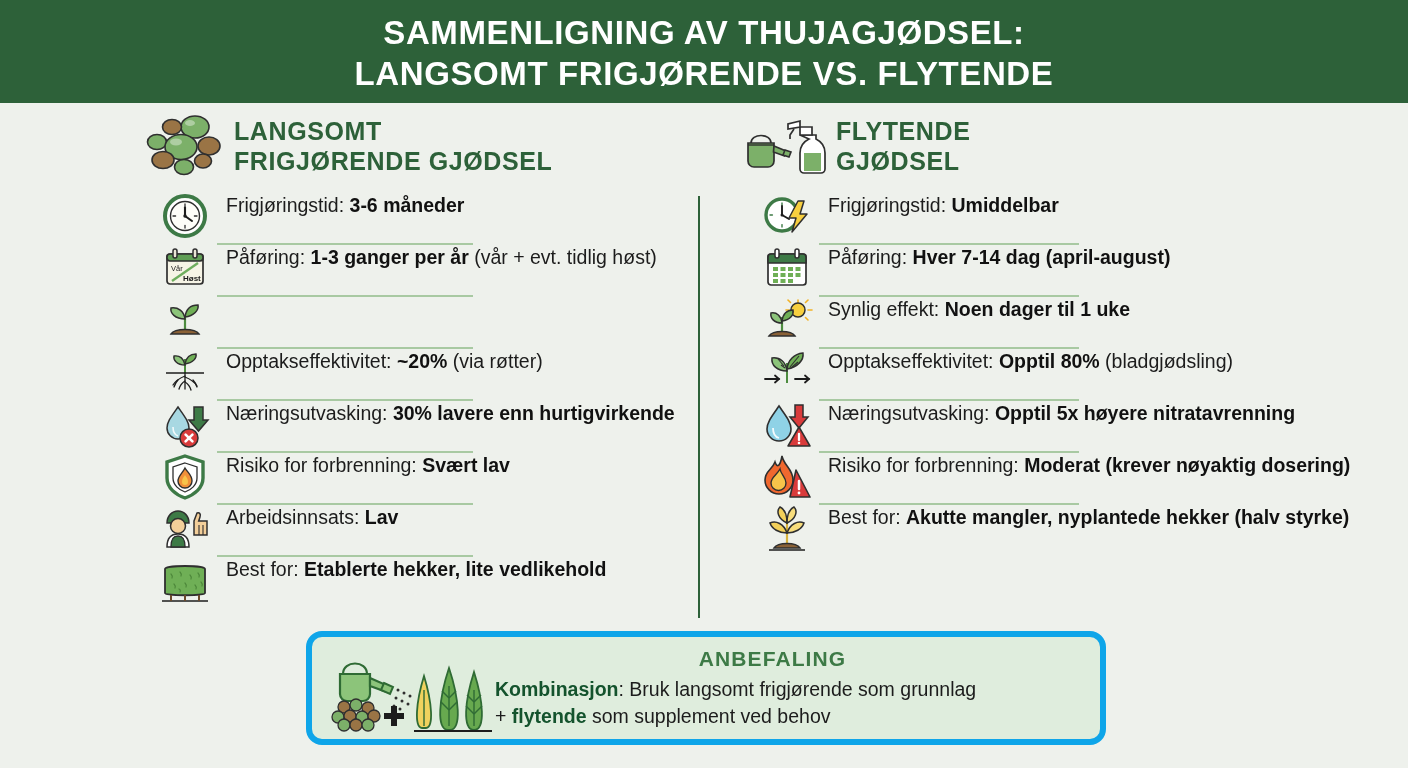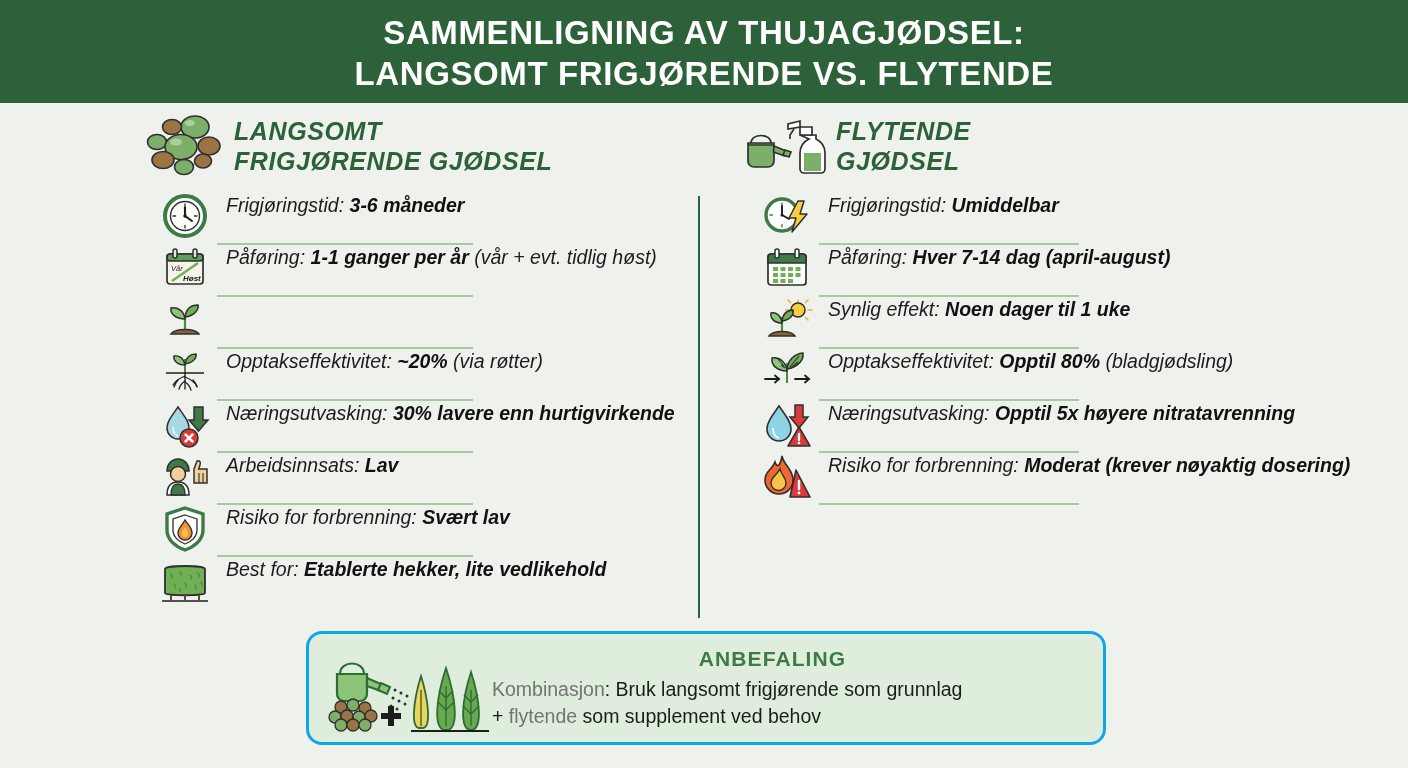--- a/index.html
+++ b/index.html
@@ -18,21 +18,21 @@
     background:#2d6139;
     display:flex;flex-direction:column;align-items:center;justify-content:center;
     box-sizing:border-box;padding-top:2px;
   }
   .header .line{
     color:#ffffff;font-weight:bold;font-size:33px;letter-spacing:0.6px;
     line-height:41px;text-align:center;white-space:nowrap;
   }
 
   
-  .col{position:absolute;top:113px;font-style:italic;}
+  .col{position:absolute;top:113px;}
   .col-left{left:146px;width:545px;}
   .col-right{left:748px;width:630px;}
 
   .col-head{display:flex;align-items:center;height:66px;margin-bottom:14px;}
   .col-head .headicon{width:78px;flex:0 0 78px;display:flex;align-items:center;justify-content:center;}
   .col-head .headtitle{
     color:#2d6139;font-weight:bold;font-size:25px;line-height:30px;
     letter-spacing:0.6px;margin-left:10px;
   }
 
@@ -52,31 +52,31 @@
 
   
   .vdivider{
     position:absolute;left:698px;top:196px;width:2px;height:422px;
     background:#2d6139;
   }
 
   
   .reco{
     position:absolute;left:306px;top:631px;width:800px;height:114px;
-    background:#dfeddd;border:3px solid #0ea5e9;border-radius:16px;
+    background:#dfeddd;border:6px solid #0ea5e9;border-radius:16px;
     box-sizing:border-box;display:flex;align-items:center;
   }
   .reco .recoicon{width:175px;flex:0 0 175px;display:flex;align-items:center;justify-content:center;margin-left:8px;}
   .reco .recobody{flex:1;padding-right:14px;}
   .reco .recotitle{
     color:#3d7a46;font-weight:bold;font-size:21px;letter-spacing:1.1px;
     text-align:center;margin-bottom:5px;padding-right:36px;
   }
   .reco .recoline{font-size:19.5px;color:#1c1c1c;line-height:27px;white-space:nowrap;}
-  .reco .recoline b{font-weight:normal;color:#737373;}
+  .reco .recoline b{font-weight:bold;color:#14532d;}
 
   svg{display:block;overflow:visible;}
 </style>
 </head>
 <body>
 
 <div class="page">
 
   <div class="header">
     <div class="line">SAMMENLIGNING AV THUJAGJØDSEL:</div>
@@ -139,21 +139,21 @@
           <svg width="46" height="46" viewBox="0 0 46 46">
             <rect x="5" y="9" width="36" height="30" rx="3" fill="#f6f4e6" stroke="#2f2f2f" stroke-width="1.7"></rect>
             <rect x="5" y="9" width="36" height="7" rx="3" fill="#5f9e55" stroke="#2f2f2f" stroke-width="1.7"></rect>
             <rect x="11" y="4" width="4" height="9" rx="2" fill="#e9e6d6" stroke="#2f2f2f" stroke-width="1.5"></rect>
             <rect x="31" y="4" width="4" height="9" rx="2" fill="#e9e6d6" stroke="#2f2f2f" stroke-width="1.5"></rect>
             <line x1="10" y1="36" x2="36" y2="18" stroke="#6fae5e" stroke-width="2.4"></line>
             <text x="9" y="26" font-family="'Liberation Sans',sans-serif" font-size="7.5" fill="#1c1c1c">Vår</text>
             <text x="21" y="36" font-family="'Liberation Sans',sans-serif" font-size="8" font-weight="bold" fill="#1c1c1c">Høst</text>
           </svg>
         </div>
-        <div class="txt"><span>Påføring: </span><b>1-1 ganger per år</b><span> (vår + evt. tidlig høst)</span></div>
+        <div class="txt"><span>Påføring: </span><b>1-3 ganger per år</b><span> (vår + evt. tidlig høst)</span></div>
         <div class="rule"></div>
       </div>
 
       <div class="row">
         <div class="ico">
           <svg width="46" height="46" viewBox="0 0 46 46">
             <path d="M23 36 V19" stroke="#4d8c3f" stroke-width="2.2" fill="none"></path>
             <path d="M23 22 C13 22 8 16 9 11 C16 10 22 14 23 22Z" fill="#8cc47a" stroke="#2f2f2f" stroke-width="1.5"></path>
             <path d="M23 20 C32 19 37 13 36 8 C29 8 24 12 23 20Z" fill="#6faf56" stroke="#2f2f2f" stroke-width="1.5"></path>
             <path d="M9 37 C13 31 33 31 37 37 Z" fill="#8a6136" stroke="#2f2f2f" stroke-width="1.5"></path>
@@ -196,44 +196,44 @@
               <line x1="31.4" y1="33.6" x2="24.6" y2="40.4"></line>
             </g>
           </svg>
         </div>
         <div class="txt"><span>Næringsutvasking: </span><b>30% lavere enn hurtigvirkende</b><span></span></div>
         <div class="rule"></div>
       </div>
 
       <div class="row">
         <div class="ico">
+          <svg width="44" height="48" viewBox="0 0 44 48">
+            <path d="M22 3 L40 9 V25 C40 35 31 42 22 45 C13 42 4 35 4 25 V9 Z" fill="#ffffff" stroke="#3d7a46" stroke-width="3.4"></path>
+            <path d="M22 10 L34 14 V25 C34 32 28 37 22 39 C16 37 10 32 10 25 V14 Z" fill="none" stroke="#2f2f2f" stroke-width="1.3"></path>
+            <path d="M22 15 C25 20 29 22 29 28 a7 7 0 0 1-14 0 C15 23 19 21 22 15Z" fill="#f0903a" stroke="#2f2f2f" stroke-width="1.4"></path>
+            <path d="M22 22 C24 25 25 26 25 29 a3 3 0 0 1-6 0 C19 26 20 25 22 22Z" fill="#f7c44a"></path>
+          </svg>
+        </div>
+        <div class="txt"><span>Risiko for forbrenning: </span><b>Svært lav</b><span></span></div>
+        <div class="rule"></div>
+      </div>
+
+      <div class="row">
+        <div class="ico">
           <svg width="48" height="46" viewBox="0 0 48 46">
             <path d="M6 18 C6 11 11 6 17 6 C23 6 28 11 28 18Z" fill="#3d7a46" stroke="#2f2f2f" stroke-width="1.5"></path>
             <circle cx="17" cy="21" r="7.5" fill="#f3cf9a" stroke="#2f2f2f" stroke-width="1.5"></circle>
             <path d="M6 42 C6 33 10 29 17 29 C24 29 28 33 28 42Z" fill="#ffffff" stroke="#2f2f2f" stroke-width="1.5"></path>
             <path d="M10 42 C10 34 12 31 17 31 C22 31 24 34 24 42Z" fill="#3d7a46" stroke="#2f2f2f" stroke-width="1.4"></path>
             <path d="M33 16 l3-8 c2.5-1 4 1 3 4 l-1.3 4 H46 v14 H33 Z" fill="#f3cf9a" stroke="#2f2f2f" stroke-width="1.5"></path>
             <line x1="38" y1="20" x2="38" y2="30" stroke="#2f2f2f" stroke-width="1.1"></line>
             <line x1="42" y1="20" x2="42" y2="30" stroke="#2f2f2f" stroke-width="1.1"></line>
           </svg>
         </div>
         <div class="txt"><span>Arbeidsinnsats: </span><b>Lav</b><span></span></div>
-        <div class="rule"></div>
-      </div>
-
-      <div class="row">
-        <div class="ico">
-          <svg width="44" height="48" viewBox="0 0 44 48">
-            <path d="M22 3 L40 9 V25 C40 35 31 42 22 45 C13 42 4 35 4 25 V9 Z" fill="#ffffff" stroke="#3d7a46" stroke-width="3.4"></path>
-            <path d="M22 10 L34 14 V25 C34 32 28 37 22 39 C16 37 10 32 10 25 V14 Z" fill="none" stroke="#2f2f2f" stroke-width="1.3"></path>
-            <path d="M22 15 C25 20 29 22 29 28 a7 7 0 0 1-14 0 C15 23 19 21 22 15Z" fill="#f0903a" stroke="#2f2f2f" stroke-width="1.4"></path>
-            <path d="M22 22 C24 25 25 26 25 29 a3 3 0 0 1-6 0 C19 26 20 25 22 22Z" fill="#f7c44a"></path>
-          </svg>
-        </div>
-        <div class="txt"><span>Risiko for forbrenning: </span><b>Svært lav</b><span></span></div>
         <div class="rule"></div>
       </div>
 
       <div class="row last">
         <div class="ico">
           <svg width="54" height="48" viewBox="0 0 54 48">
             <path d="M7 12 C7 8 47 8 47 12 V36 C47 39 7 39 7 36 Z" fill="#6faf56" stroke="#2f2f2f" stroke-width="1.8"></path>
             <g stroke="#4a8438" stroke-width="1.2" stroke-linecap="round" fill="none" opacity="0.9">
               <path d="M13 17 q2 2 1 4"></path>
                 <path d="M22 15 q2 2 1 4"></path>
@@ -400,20 +400,35 @@
             <path d="M18 16 C19 22 24 24 24 30 a7.5 7.5 0 0 1-15 0 C9 24 15 22 18 16Z" fill="#f7c44a" stroke="#2f2f2f" stroke-width="1.4"></path>
             <path d="M34 17 L48 44 H28 Z" fill="#d93b3b" stroke="#2f2f2f" stroke-width="1.6" stroke-linejoin="round"></path>
             <line x1="37" y1="28" x2="37" y2="36" stroke="#ffffff" stroke-width="2.5" stroke-linecap="round"></line>
             <circle cx="37" cy="40" r="1.4" fill="#ffffff"></circle>
           </svg>
         </div>
         <div class="txt"><span>Risiko for forbrenning: </span><b>Moderat (krever nøyaktig dosering)</b><span></span></div>
         <div class="rule"></div>
       </div>
 
+      <div class="row last">
+        <div class="ico">
+          <svg width="50" height="50" viewBox="0 0 50 50">
+            <path d="M25 42 V12" stroke="#d8b23c" stroke-width="2.2" fill="none"></path>
+            <path d="M25 18 C25 9 22 4 18 2 C14 6 16 14 25 18Z" fill="#f2d05a" stroke="#2f2f2f" stroke-width="1.5"></path>
+            <path d="M25 18 C25 9 28 4 32 2 C36 6 34 14 25 18Z" fill="#f7dd7c" stroke="#2f2f2f" stroke-width="1.5"></path>
+            <path d="M25 28 C17 28 10 24 8 18 C14 15 22 19 25 28Z" fill="#f2d05a" stroke="#2f2f2f" stroke-width="1.5"></path>
+            <path d="M25 28 C33 28 40 24 42 18 C36 15 28 19 25 28Z" fill="#f7dd7c" stroke="#2f2f2f" stroke-width="1.5"></path>
+            <path d="M12 43 C16 37 34 37 38 43 Z" fill="#8a6136" stroke="#2f2f2f" stroke-width="1.5"></path>
+            <line x1="7" y1="45" x2="43" y2="45" stroke="#1c1c1c" stroke-width="1.5"></line>
+          </svg>
+        </div>
+        <div class="txt"><span>Best for: </span><b>Akutte mangler, nyplantede hekker (halv styrke)</b><span></span></div>
+
+      </div>
 
     </div>
   </div>
 
   <div class="reco">
     <div class="recoicon">
       <svg width="172" height="92" viewBox="0 0 172 92">
 
         <path d="M18 32 h30 v20 a7 7 0 0 1-7 7 H25 a7 7 0 0 1-7-7 Z" fill="#8cc47a" stroke="#2f6b34" stroke-width="2.2"></path>
         <path d="M21 32 C21 18 45 18 45 32" fill="none" stroke="#2f6b34" stroke-width="2.2"></path>

